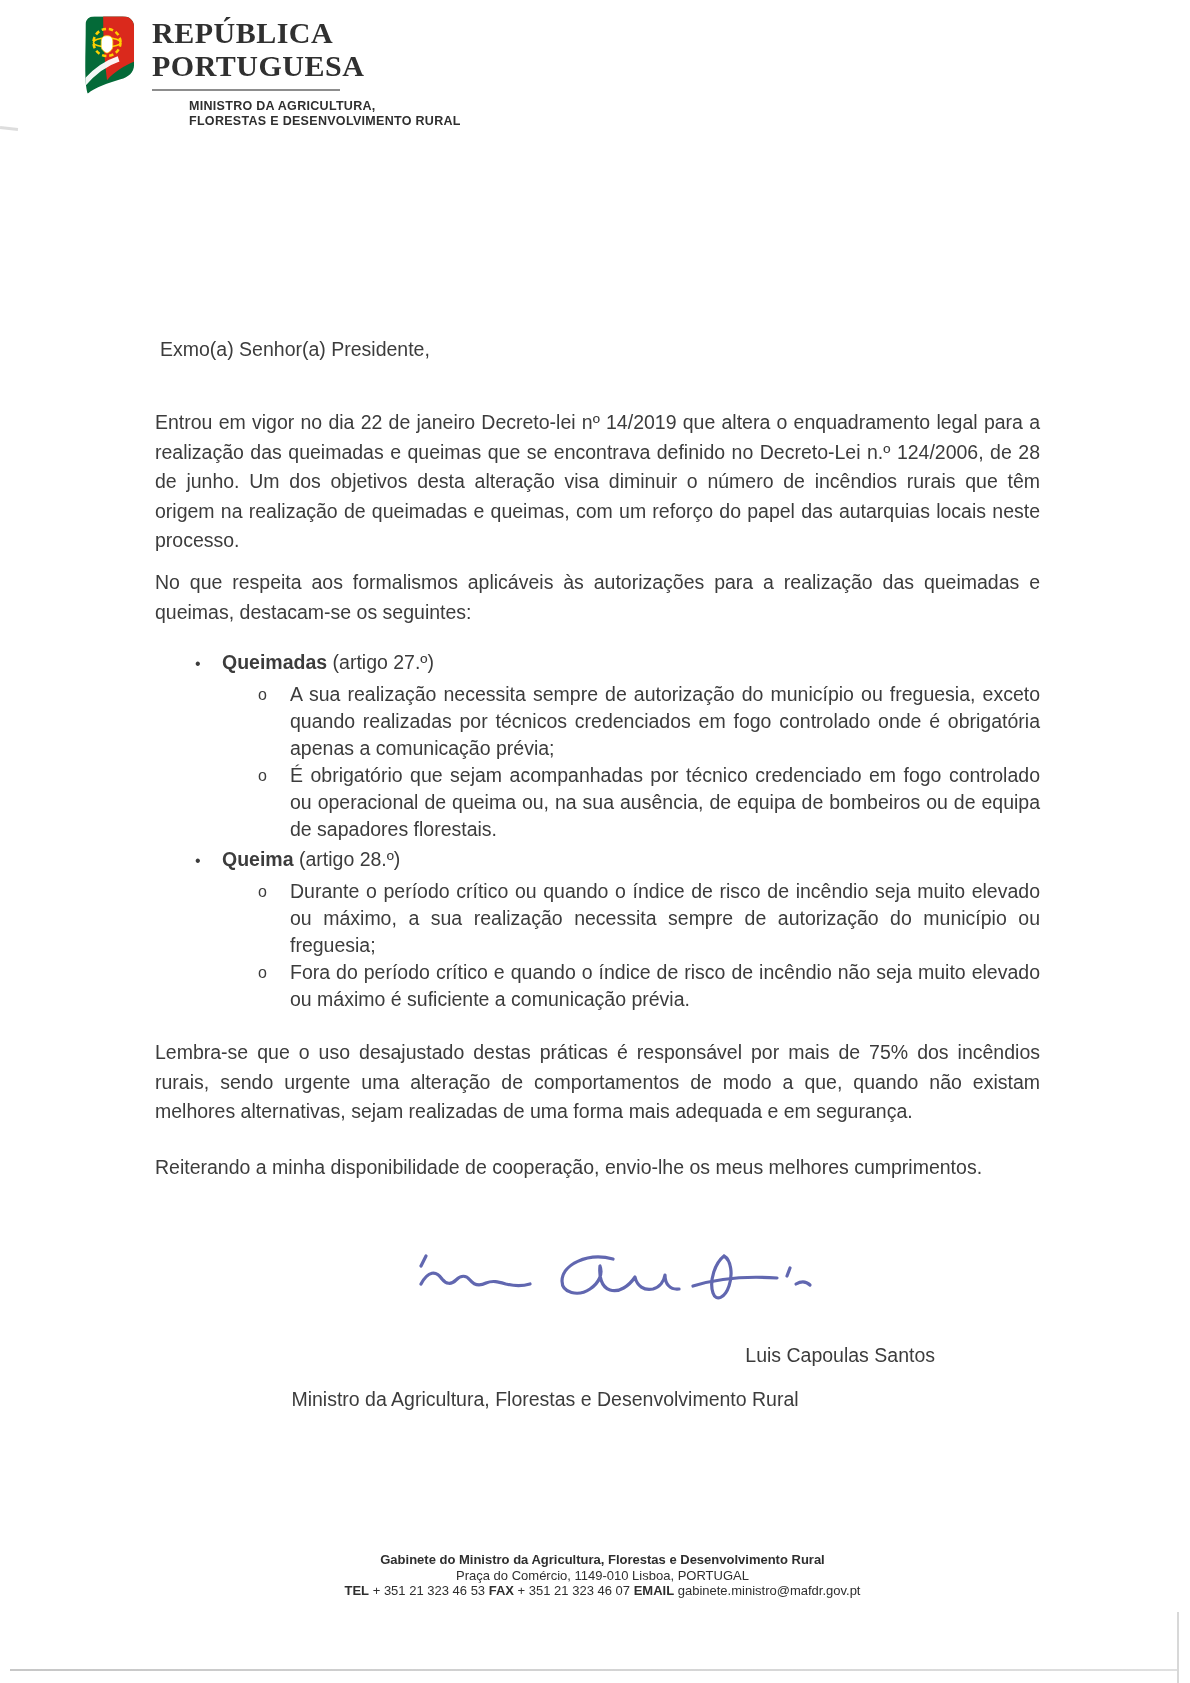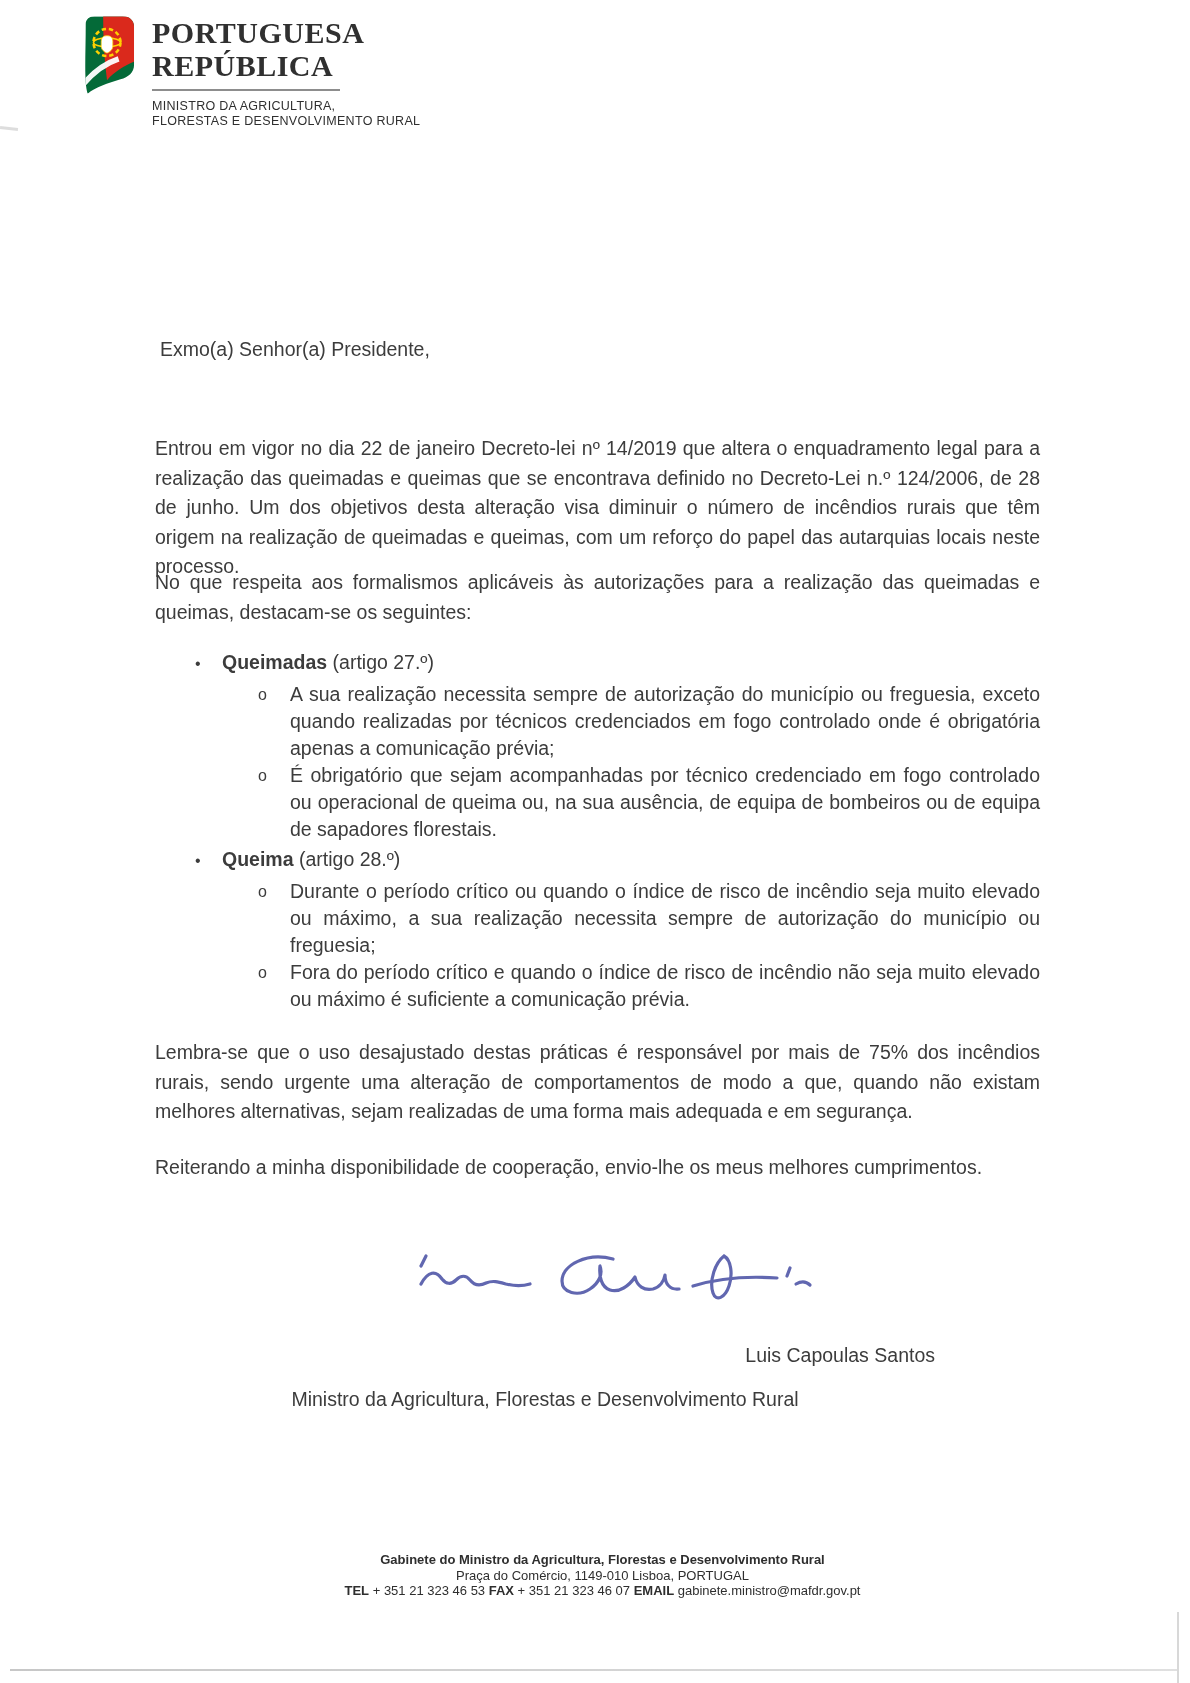--- a/index.html
+++ b/index.html
@@ -14,30 +14,30 @@
   .logo-block{position:absolute;left:78px;top:16px;display:flex;}
   .flag{width:58px;height:78px;flex:none;}
   .logo-text{margin-left:16px;}
   .logo-title{
     font-family:"Liberation Serif", serif;
     font-weight:bold;font-size:30px;line-height:33px;
     color:#303030;letter-spacing:0.5px;
   }
   .logo-rule{width:188px;height:2px;background:#8d8d8d;margin:7px 0 8px 0;}
   .ministry{
-    font-size:12.5px;font-weight:normal;line-height:15px;
-    color:#2f2f2f;letter-spacing:0.3px;
+    font-size:12.5px;font-weight:bold;line-height:15px;
+    color:#2f2f2f;letter-spacing:0.3px;margin-left:37px;
   }
 
   
   .txt{font-size:19.5px;color:#3c3c3c;}
   .date{position:absolute;left:155px;top:247px;width:885px;text-align:right;padding-right:20px;box-sizing:border-box;line-height:29px;}
   .salutation{position:absolute;left:160px;top:335px;line-height:29px;}
   .para{position:absolute;left:155px;width:885px;text-align:justify;line-height:29.5px;}
-  .p1{top:408px;margin-top:26px;}
+  .p1{top:408px;}
   .p2{top:568px;}
   .p3{top:1025px;margin-top:13px;}
   .p4{top:1153px;text-align:left;}
 
   
   .blist{position:absolute;left:155px;top:646px;width:885px;line-height:27px;}
   .li-term{padding-left:40px;margin:3px 0 4px 0;}
   .li-term .mk{display:inline-block;width:27px;font-size:16px;}
   .li-sub{display:flex;padding-left:103px;}
   .li-sub .mk{width:32px;flex:none;font-size:16px;}
@@ -77,22 +77,22 @@
         <rect x="0" y="0" width="60" height="80" fill="#046a38"></rect>
         <path d="M26,0 H60 V46 C48,51 38,57 30,66 C27,44 26,22 26,0 Z" fill="#da291c"></path>
         <path d="M4,72 C16,57 27,49 42,44" stroke="#ffffff" stroke-width="5.5" fill="none" opacity="0.95"></path>
       </g>
       <circle cx="30" cy="27" r="14" fill="none" stroke="#ffd100" stroke-width="2.6" stroke-dasharray="4.5 3"></circle>
       <ellipse cx="30" cy="27" rx="14" ry="4.6" fill="none" stroke="#ffd100" stroke-width="1.6"></ellipse>
       <path d="M30,20 c4,0 6,2 6,6 v5 c0,5 -6,7 -6,7 s-6,-2 -6,-7 v-5 c0,-4 2,-6 6,-6 z" fill="#ffffff" stroke="#ffd100" stroke-width="0.8"></path>
     </svg>
     <div class="logo-text">
       <div class="logo-title">
+        <div>REPÚBLICA</div>
         <div>PORTUGUESA</div>
-        <div>REPÚBLICA</div>
       </div>
       <div class="logo-rule"></div>
       <div class="ministry">
         <div>MINISTRO DA AGRICULTURA,</div>
         <div>FLORESTAS E DESENVOLVIMENTO RURAL</div>
       </div>
     </div>
   </div>
 
   <div class="txt salutation">Exmo(a) Senhor(a) Presidente,</div>

